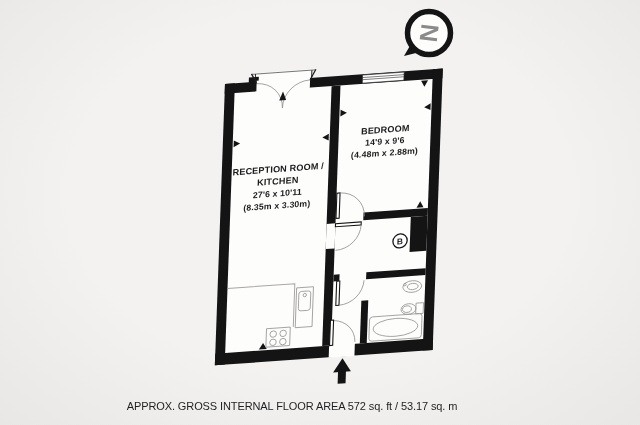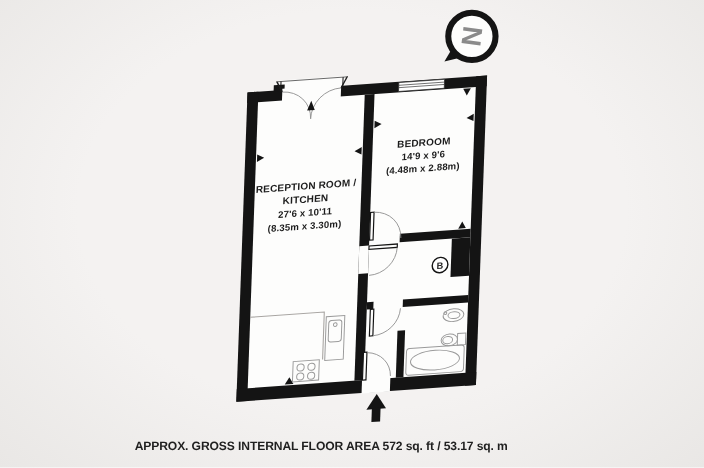--- a/index.html
+++ b/index.html
@@ -6,21 +6,21 @@
   #stage{
     position:relative;width:640px;height:425px;overflow:hidden;
     background:radial-gradient(ellipse at 50% 45%, #f4f2f0 55%, #ecr 100%);
     background:radial-gradient(ellipse at 50% 45%, #f4f2f1 55%, #e9e7e5 100%);
     font-family:"Liberation Sans", sans-serif;
   }
   #plan-svg{position:absolute;left:0;top:0;}
   .room-label{font-family:"Liberation Sans",sans-serif;font-weight:bold;fill:#1c1c1c;letter-spacing:0.15px;}
   .caption{
     position:absolute;left:0;top:400px;width:584px;text-align:center;
-    font-family:"Liberation Sans",sans-serif;font-weight:bold;
+    font-family:"Liberation Sans",sans-serif;font-weight:normal;
     font-size:11px;color:#1f1f1f;letter-spacing:-0.1px;
   }
   .fixture{fill:none;stroke:#9a9a9a;stroke-width:0.9;}
   .doorarc{fill:none;stroke:#8d8d8d;stroke-width:0.8;}
   .leaf{fill:#fdfdfc;stroke:#141414;stroke-width:1.1;}
 </style>
 </head>
 <body>
 
 <div id="stage">

